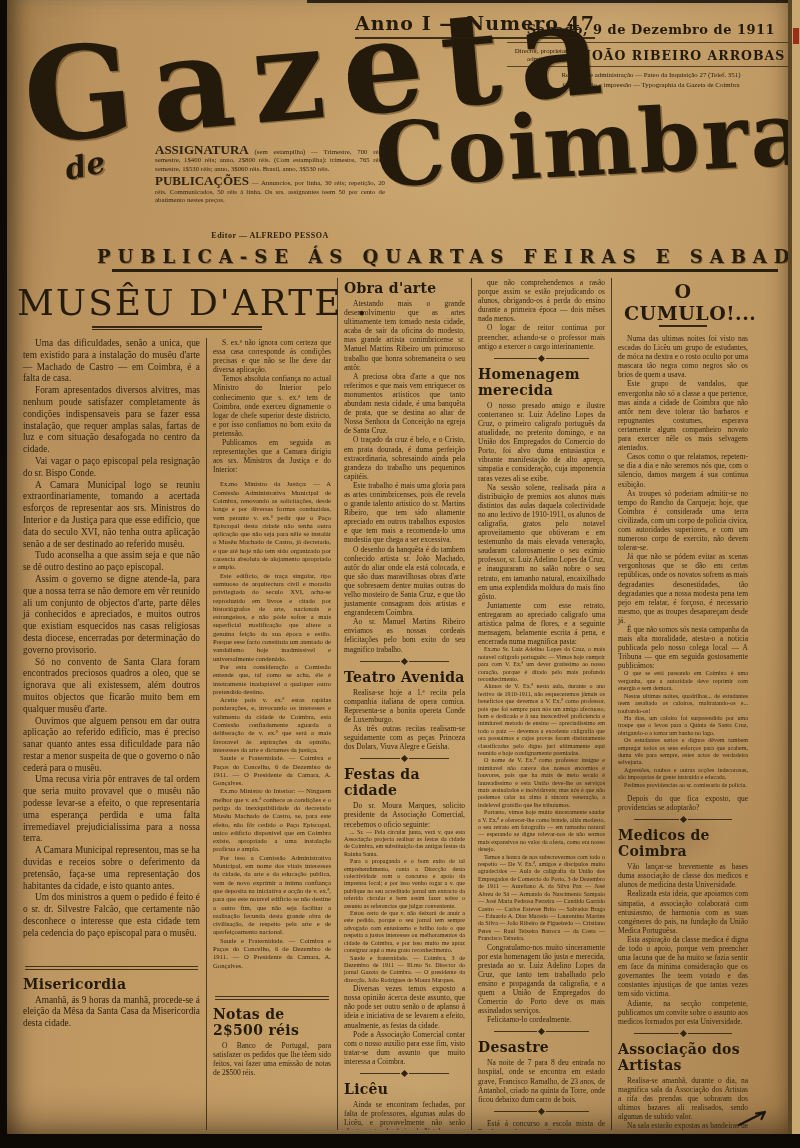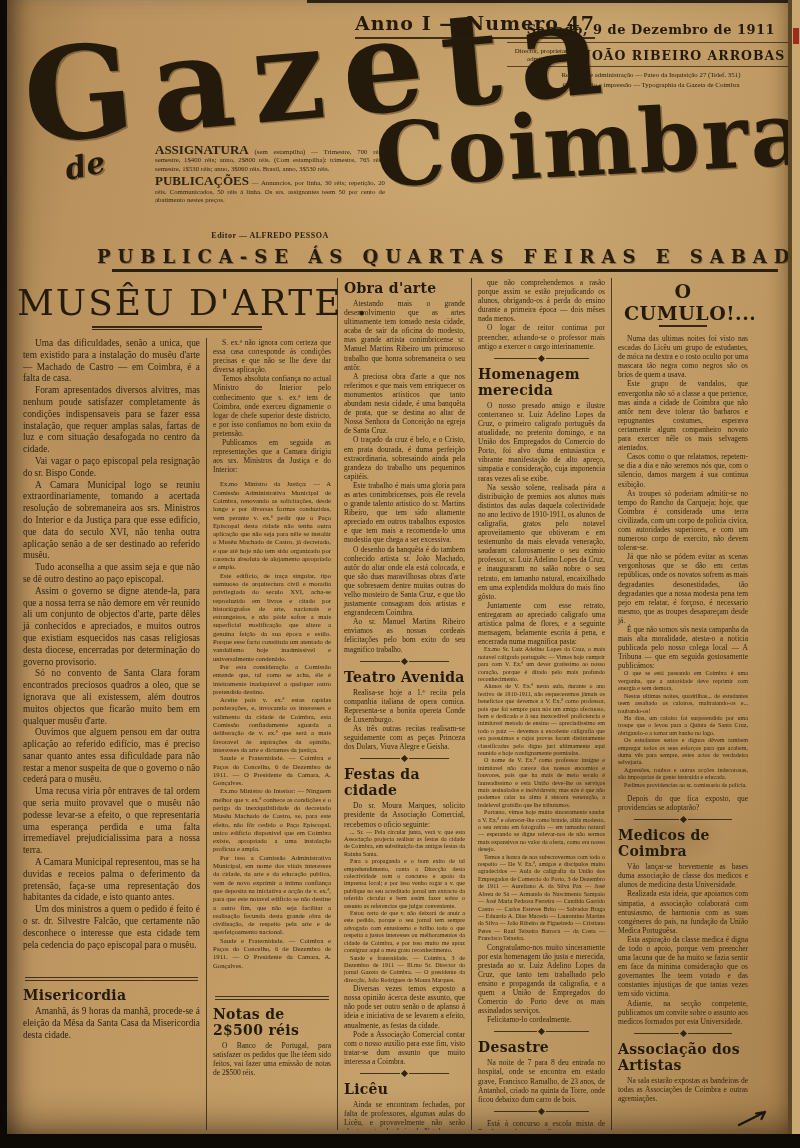--- a/index.html
+++ b/index.html
@@ -116,27 +116,27 @@
 
       <div class="colgroup">
         <div class="headline">MUSÊU D'ARTE .</div>
         <div class="headline-rule"></div>
         <div class="two-cols">
           <div class="col c1">
             <div>
                 <p class="bp-lead">Uma das dificuldades, senão a unica, que tem existido para a instalação do musêu d'arte — Machado de Castro — em Coimbra, é a falta de casa.</p>
                 <p class="bp-lead">Foram apresentados diversos alvitres, mas nenhum poude satisfazer completamente ás condições indispensaveis para se fazer essa instalação, que requer amplas salas, fartas de luz e com situação desafogada no centro da cidade.</p>
                 <p class="bp-lead">Vai vagar o paço episcopal pela resignação do sr. Bispo Conde.</p>
-                <p class="bp-lead">A Camara Municipal logo se reuniu extraordinariamente, tomando a acertada resolução de sobremaneira aos srs. Ministros do Interior e da Justiça para que esse edifício, que data do seculo XVI, não tenha outra aplicação senão a de ser destinado ao referido musêu.</p>
+                <p class="bp-lead">A Camara Municipal logo se reuniu extraordinariamente, tomando a acertada esforços de representar aos srs. Ministros do Interior e da Justiça para que esse edifício, que data do seculo XVI, não tenha outra aplicação senão a de ser destinado ao referido musêu.</p>
                 <p class="bp-lead">Tudo aconselha a que assim seja e que não se dê outro destino ao paço episcopal.</p>
                 <p class="bp-lead">Assim o governo se digne atende-la, para que a nossa terra se não demore em vêr reunido ali um conjunto de objectos d'arte, parte dêles já conhecidos e apreciados, e muitos outros que existiam esquecidos nas casas religiosas desta diocese, encerradas por determinação do governo provisorio.</p>
                 <p class="bp-lead">Só no convento de Santa Clara foram encontrados preciosos quadros a oleo, que se ignorava que ali existessem, além doutros muitos objectos que ficarão muito bem em qualquer musêu d'arte.</p>
                 <p class="bp-lead">Ouvimos que alguem pensou em dar outra aplicação ao referido edifício, mas é preciso sanar quanto antes essa dificuldade para não restar a menor suspeita de que o governo o não cederá para o musêu.</p>
                 <p class="bp-lead">Uma recusa viria pôr entraves de tal ordem que seria muito provavel que o musêu não podesse levar-se a efeito, o que representaria uma esperança perdida e uma falta irremediavel prejudicialissima para a nossa terra.</p>
-                <p class="bp-lead">A Camara Municipal representou, mas se ha duvidas e receios palma o deferimento da pretensão, faça-se uma representação dos habitantes da cidade, e isto quanto antes.</p>
+                <p class="bp-lead">A Camara Municipal representou, mas se ha duvidas e receios sobre o deferimento da pretensão, faça-se uma representação dos habitantes da cidade, e isto quanto antes.</p>
                 <p class="bp-lead">Um dos ministros a quem o pedido é feito é o sr. dr. Silvestre Falcão, que certamente não desconhece o interesse que esta cidade tem pela cedencia do paço episcopal para o musêu.</p>
               </div>
             <div class="gap"></div>
             <div class="double-rule"></div>
             <div class="section-head">Misericordia</div>
             <div>
                 <p class="bp-lead">Amanhã, ás 9 horas da manhã, procede-se á eleição da Mêsa da Santa Casa da Misericordia desta cidade.</p>
               </div>
           </div>
           <div class="col c2">
@@ -280,20 +280,21 @@
             <p class="bp">Vão lançar-se brevemente as bases duma associação de classe dos medicos e alunos de medicina desta Universidade.</p>
             <p class="bp">Realizada esta ideia, que apoiamos com simpatia, a associação colaborará com entusiasmo, de harmonia com as suas congéneres do pais, na fundação da União Medica Portuguêsa.</p>
             <p class="bp">Esta aspiração da classe medica é digna de todo o apoio, porque vem preencher uma lacuna que de ha muito se fazia sentir em face da minima consideração que os governantes lhe teem votado e das constantes injustiças de que tantas vezes tem sido victima.</p>
             <p class="bp">Adiante, na secção competente, publicamos um convite sobre o assunto aos medicos formados por esta Universidade.</p>
           </div>
         <div class="tailpiece">
             <span class="diamond"></span>
           </div>
         <div class="section-head">Associação dos Artistas</div>
         <div>
+            <p class="bp">Realisa-se amanhã, durante o dia, na magnifica sala da Associação dos Artistas a rifa das prendas que sobraram dos ultimos bazares ali realisados, sendo algumas de subido valor.</p>
             <p class="bp">Na sala estarão expostas as bandeiras de todas as Associações de Coimbra e outras agremiações.</p>
           </div>
       </div>
 
       <div class="spacer"></div>
     </div>
 
     <div class="pen-mark">
       <svg width="34" height="20" viewBox="0 0 34 20">
         <path d="M2 17 L28 4 M28 4 l-9 1.5 M28 4 l-3.5 7" stroke="#1c1510" stroke-width="2.2" fill="none" stroke-linecap="round"></path>

